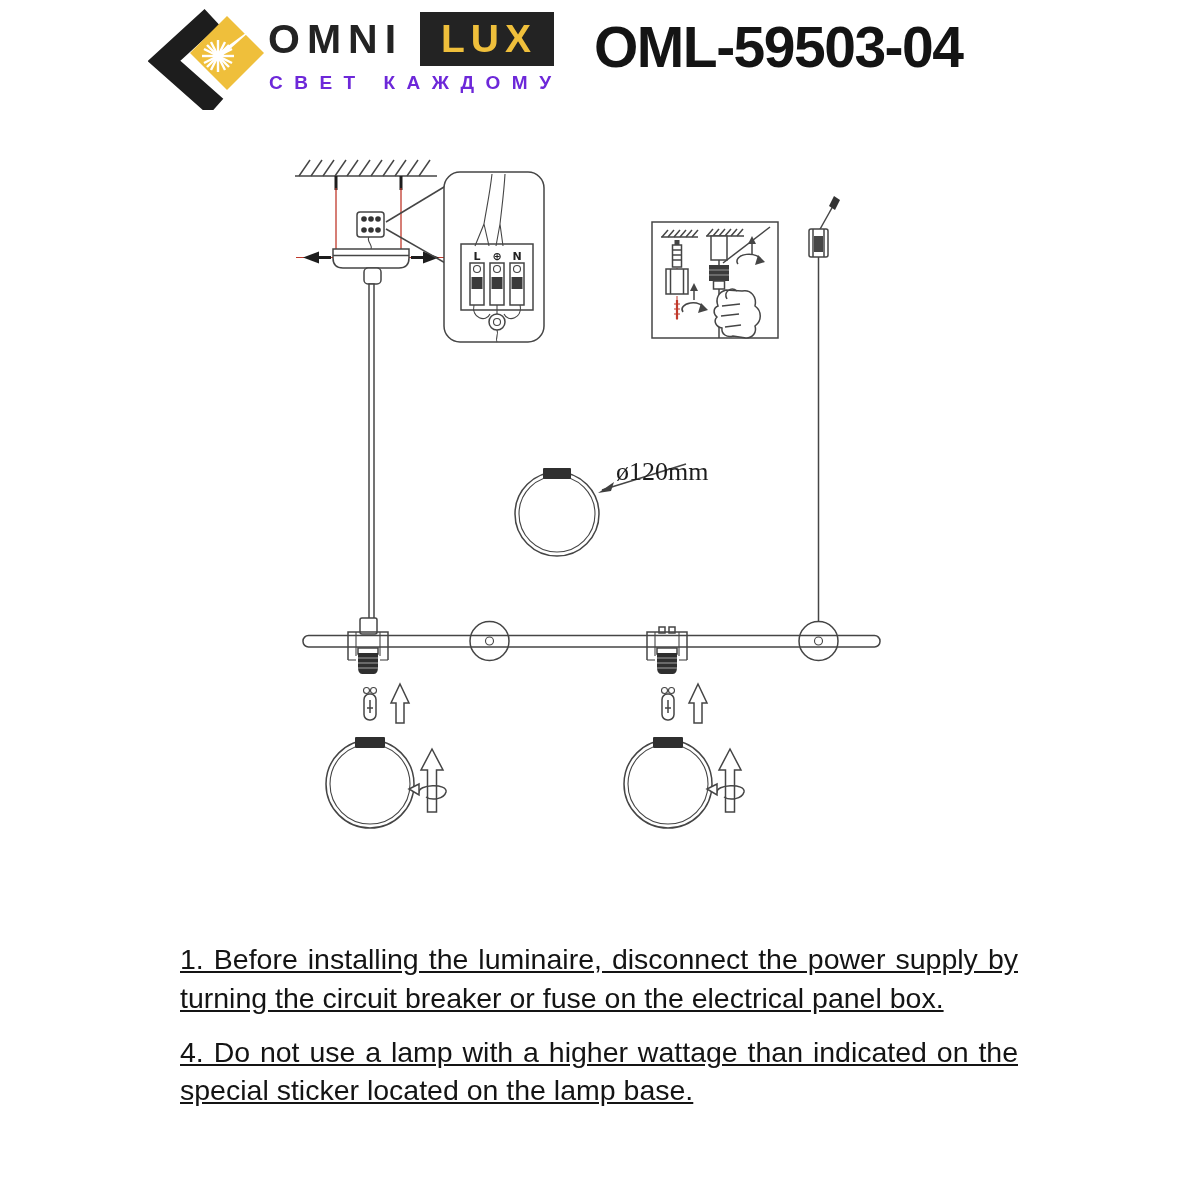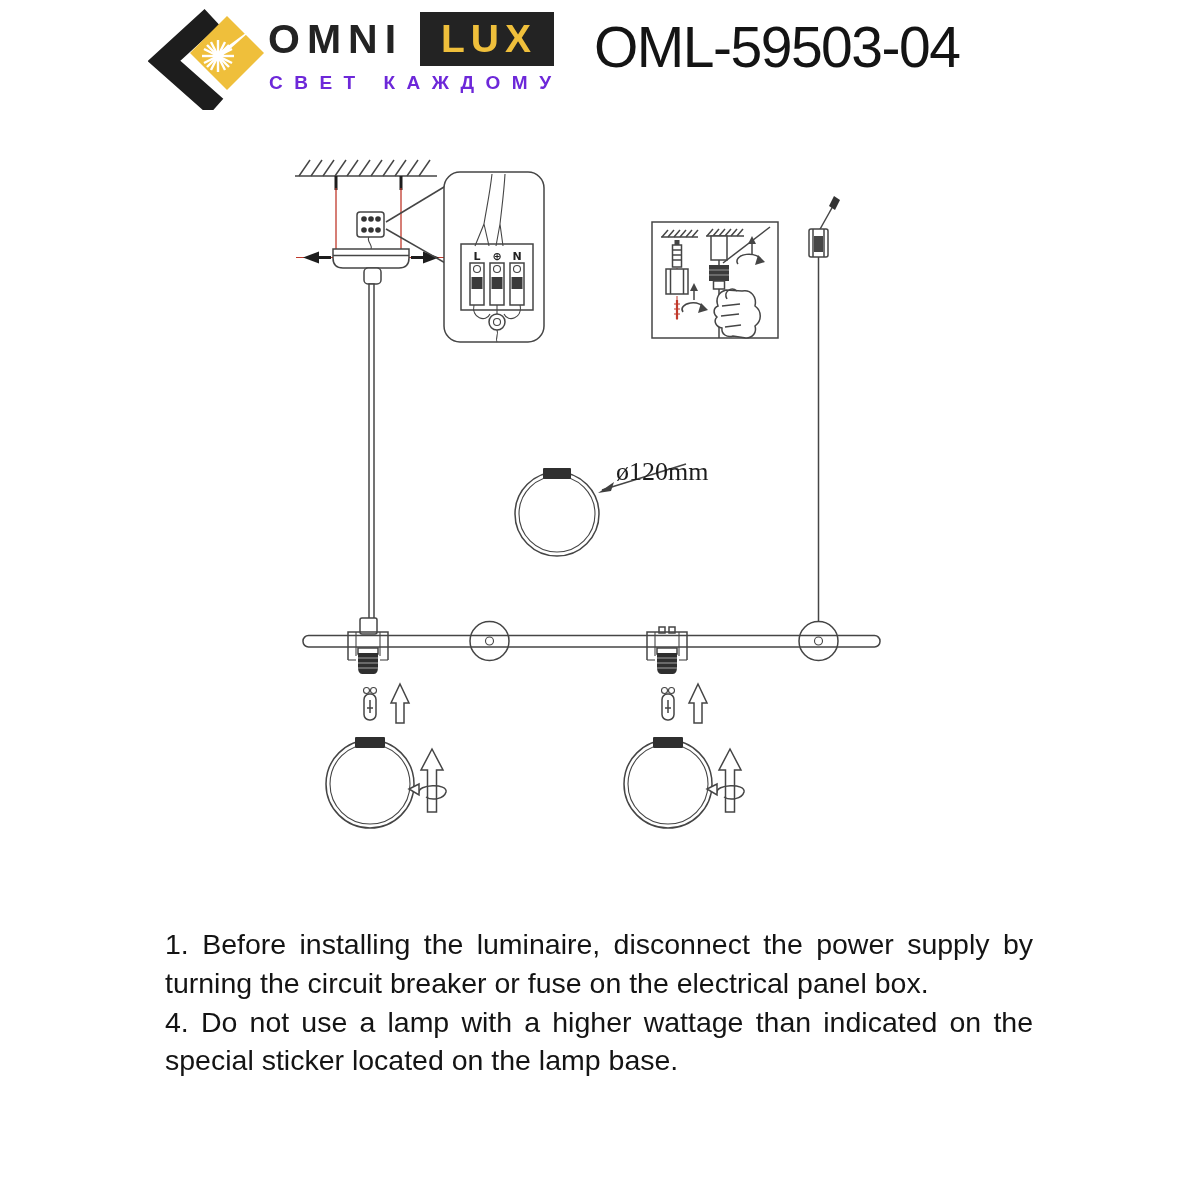--- a/index.html
+++ b/index.html
@@ -17,37 +17,37 @@
     position:absolute;left:152px;top:0px;width:134px;height:54px;background:#232323;
     display:flex;align-items:center;justify-content:center;
   }
   .brand-accent{font-size:39px;font-weight:bold;letter-spacing:6px;color:#EFBF3B;padding-left:4px;}
   .tagline{
     position:absolute;left:269px;top:72px;font-size:19px;font-weight:bold;
     letter-spacing:11.5px;color:#6d28d9;white-space:nowrap;
   }
   .model{
     position:absolute;left:594px;top:17px;font-size:57px;line-height:60px;
-    font-weight:normal;letter-spacing:-1.5px;color:#141414;white-space:nowrap;
+    font-weight:bold;letter-spacing:-1.5px;color:#141414;white-space:nowrap;
   }
   
   .diagram{position:absolute;left:0;top:0;}
   .ln{stroke:#454545;fill:none;stroke-width:1.5px;}
   .thin{stroke-width:1.1px;}
   .fw{fill:#ffffff;}
   .fd{fill:#2f2f2f;stroke:none;}
   .red{stroke:#C0392B;}
   .dim-text{font-family:"Liberation Serif",serif;font-size:26px;fill:#1c1c1c;}
   .term-text{font-family:"DejaVu Sans",sans-serif;font-size:11px;font-weight:bold;fill:#222;}
   
   .instructions{
     position:absolute;left:165px;top:925px;width:868px;
     font-size:28.5px;line-height:38.8px;color:#141414;
   }
-  .instructions p{margin:0;text-align:justify;}
+  .instructions p{margin:15px;text-align:justify;text-decoration:underline;}
 </style>
 </head>
 <body>
 
 <div class="page">
 
   <svg class="logo-icon" width="122" height="104" viewBox="0 0 122 104">
     <polyline points="64,11 16,55 68,101" fill="none" stroke="#1d1d1d" stroke-width="22"></polyline>
     <polygon points="79,10 116,47 79,84 42,47" fill="#EFBF3B"></polygon>
     <g stroke="#ffffff" stroke-width="2.4">

